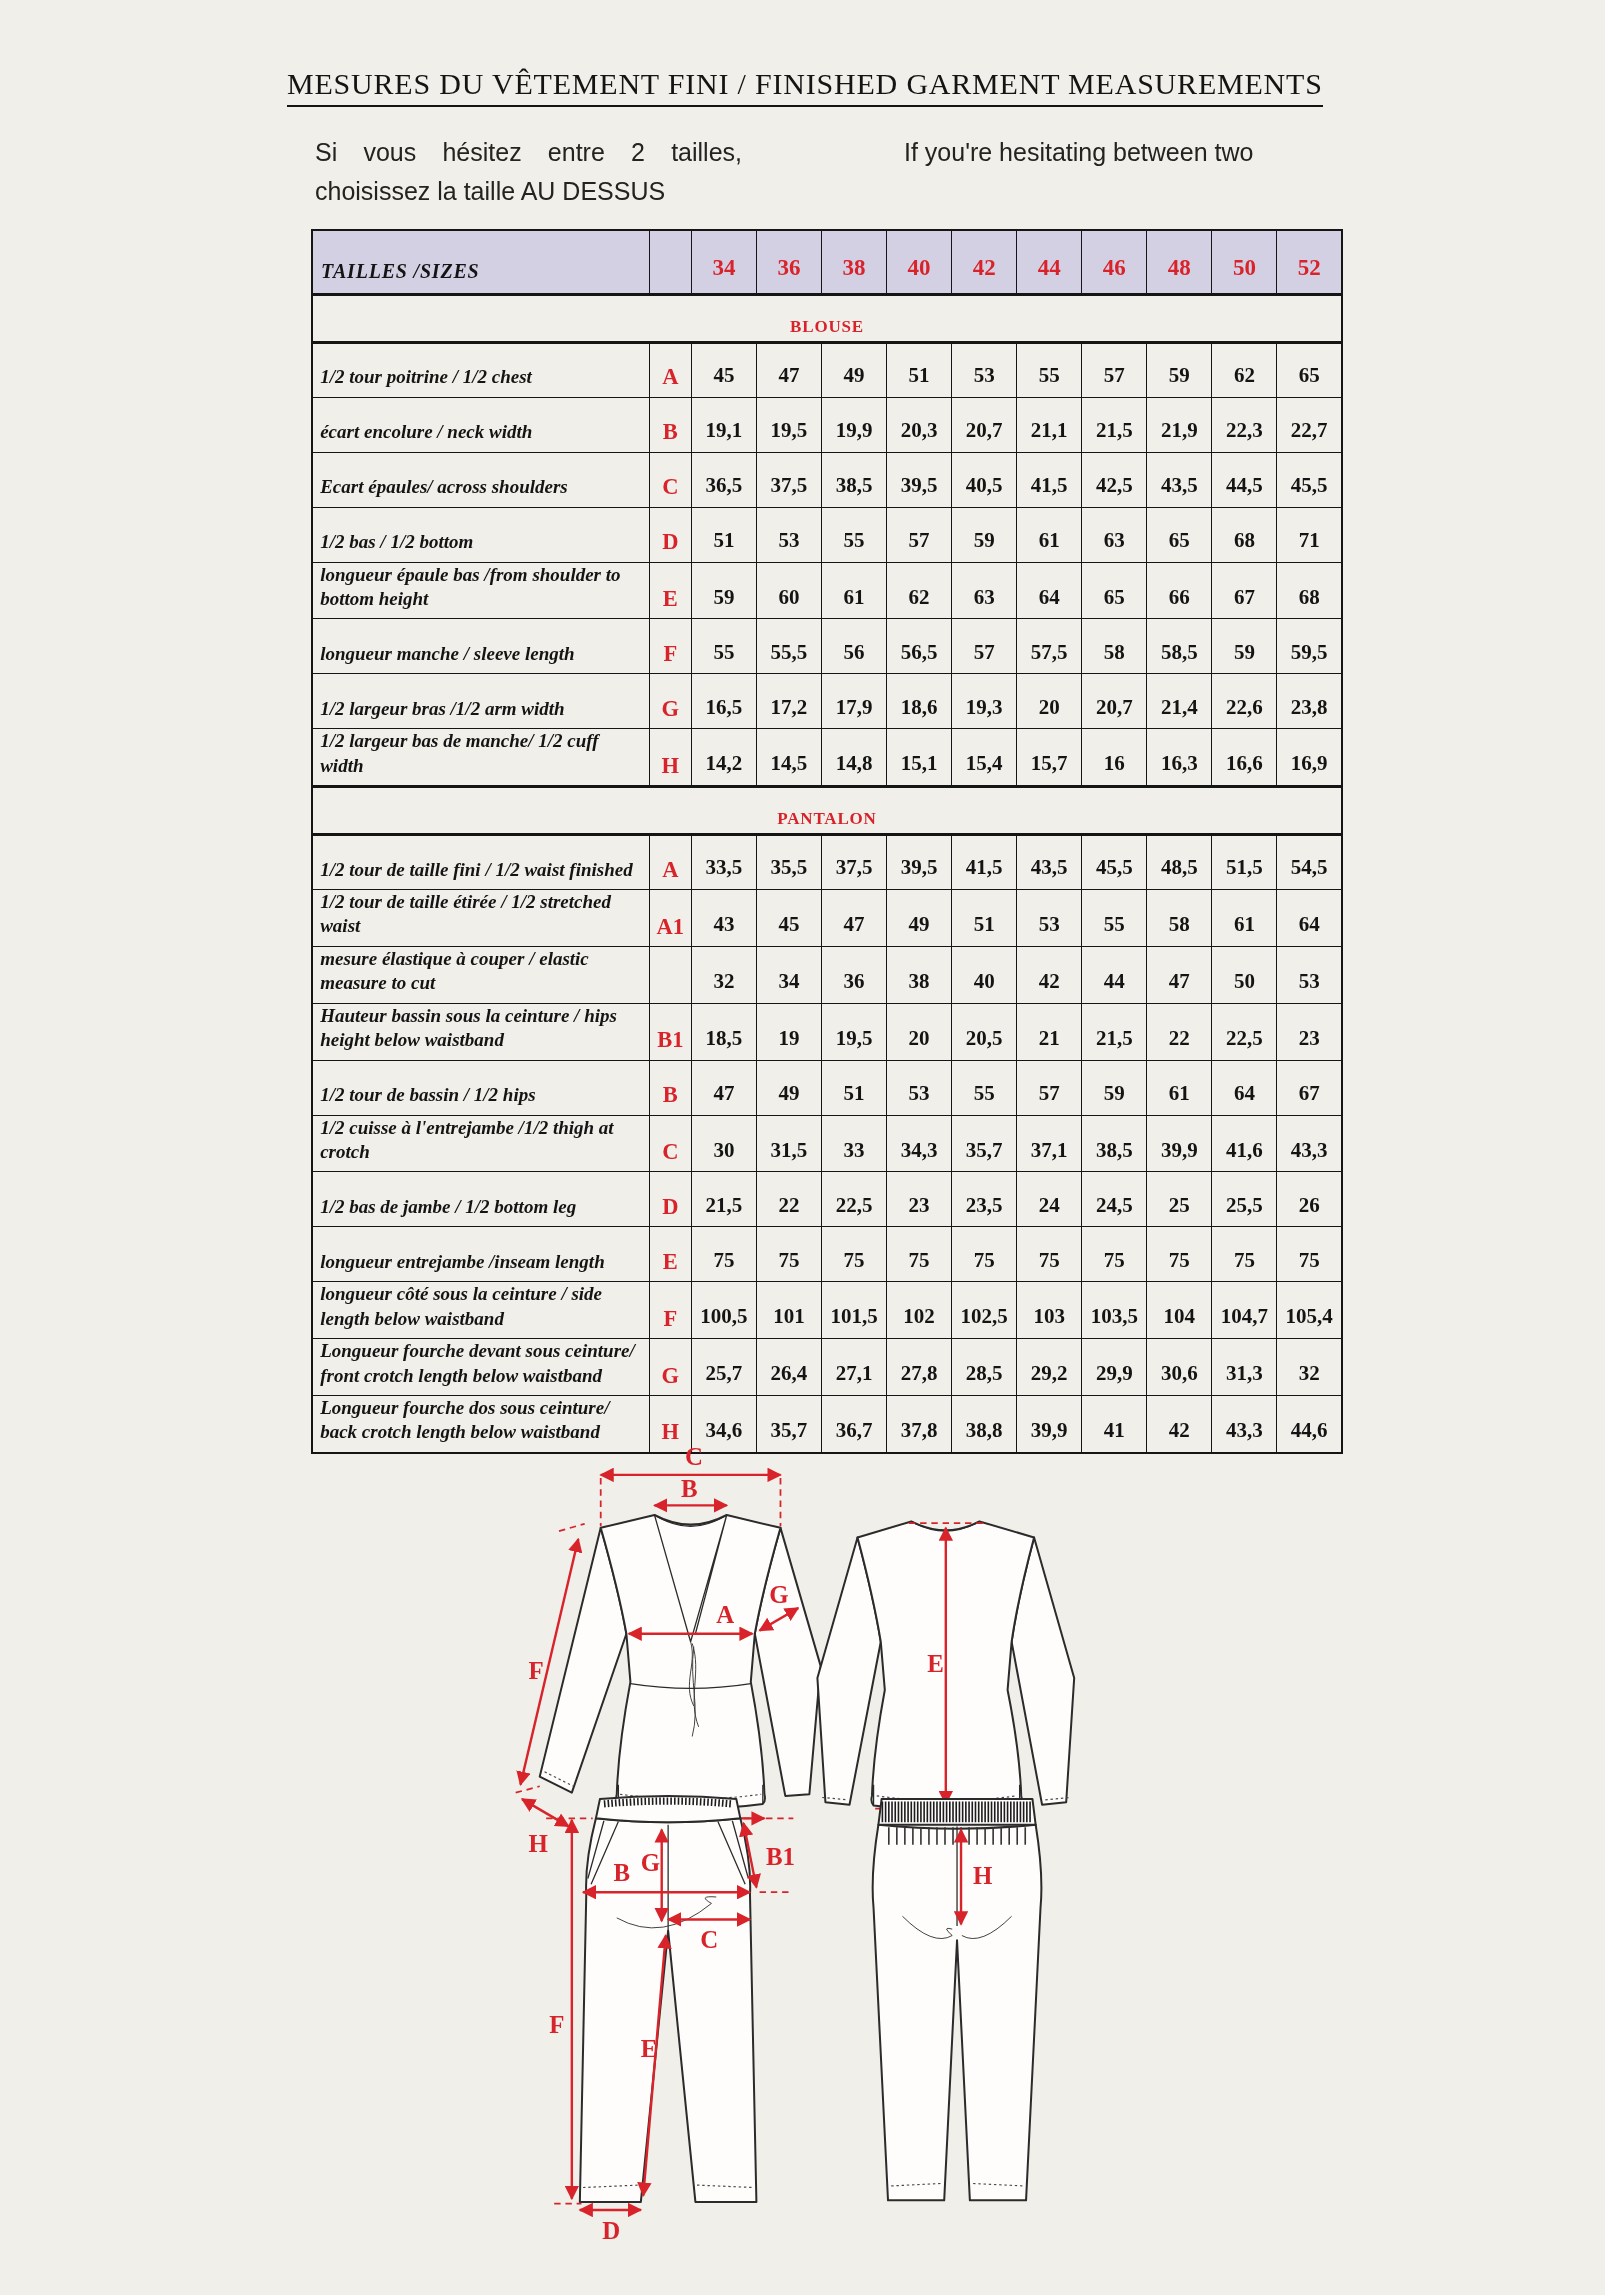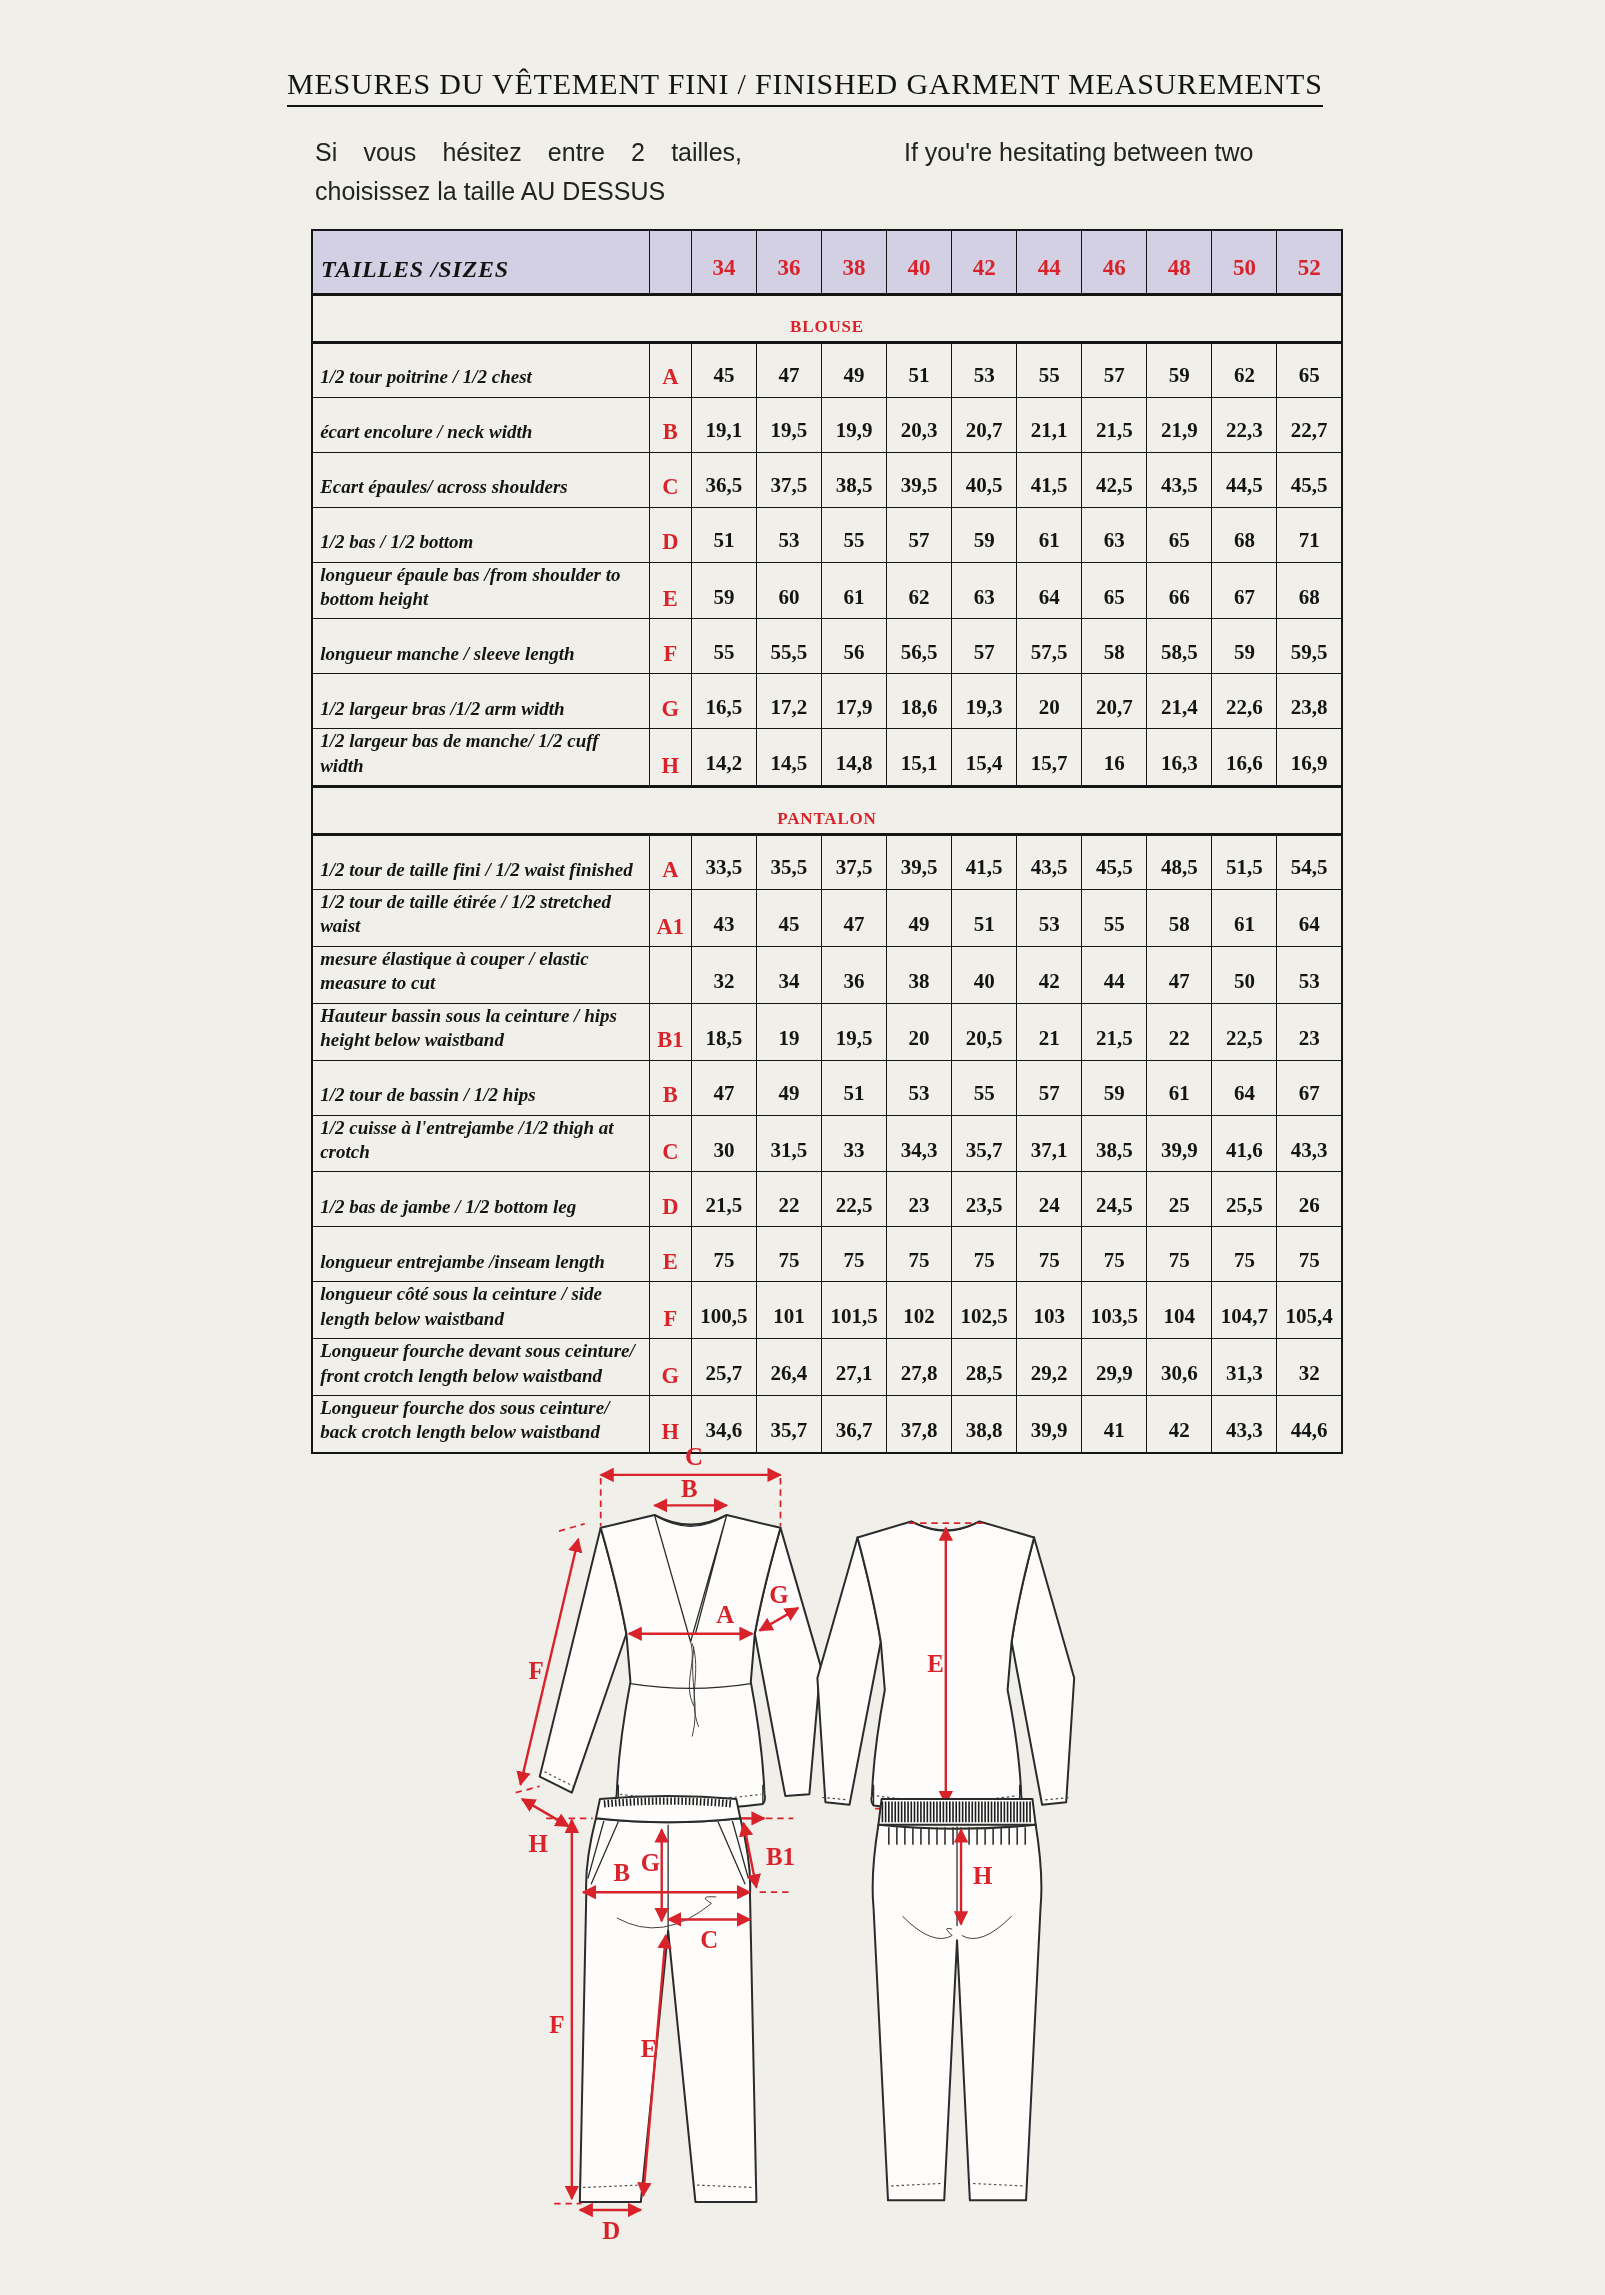--- a/index.html
+++ b/index.html
@@ -29,21 +29,21 @@
     border:2.4px solid #151515;
   }
   table.sizes td,table.sizes th{border:1.6px solid #151515;overflow:hidden;}
   col.c-label{width:337px;}
   col.c-letter{width:42px;}
   col.c-size{width:65px;}
 
   tr.hdr{height:64px;}
   tr.hdr th{background:#d3d0e4;vertical-align:bottom;border-bottom:2.4px solid #151515;}
   th.hlabel{
-    text-align:left;font-style:italic;font-weight:700;font-size:24px;
+    text-align:left;font-style:italic;font-weight:700;font-size:20px;
     padding:0 3.2px 9.6px 8px;letter-spacing:0.8px;
   }
   th.hsize{color:#d8232b;font-weight:700;font-size:23px;text-align:center;padding-bottom:11.2px;}
 
   tr.band-row{height:48px;}
   tr.band-row td{
     text-align:center;vertical-align:bottom;color:#d8232b;
     font-weight:700;font-size:17px;letter-spacing:0.8px;padding-bottom:4px;
     border-top:3.2px solid #151515;border-bottom:3.2px solid #151515;
   }

